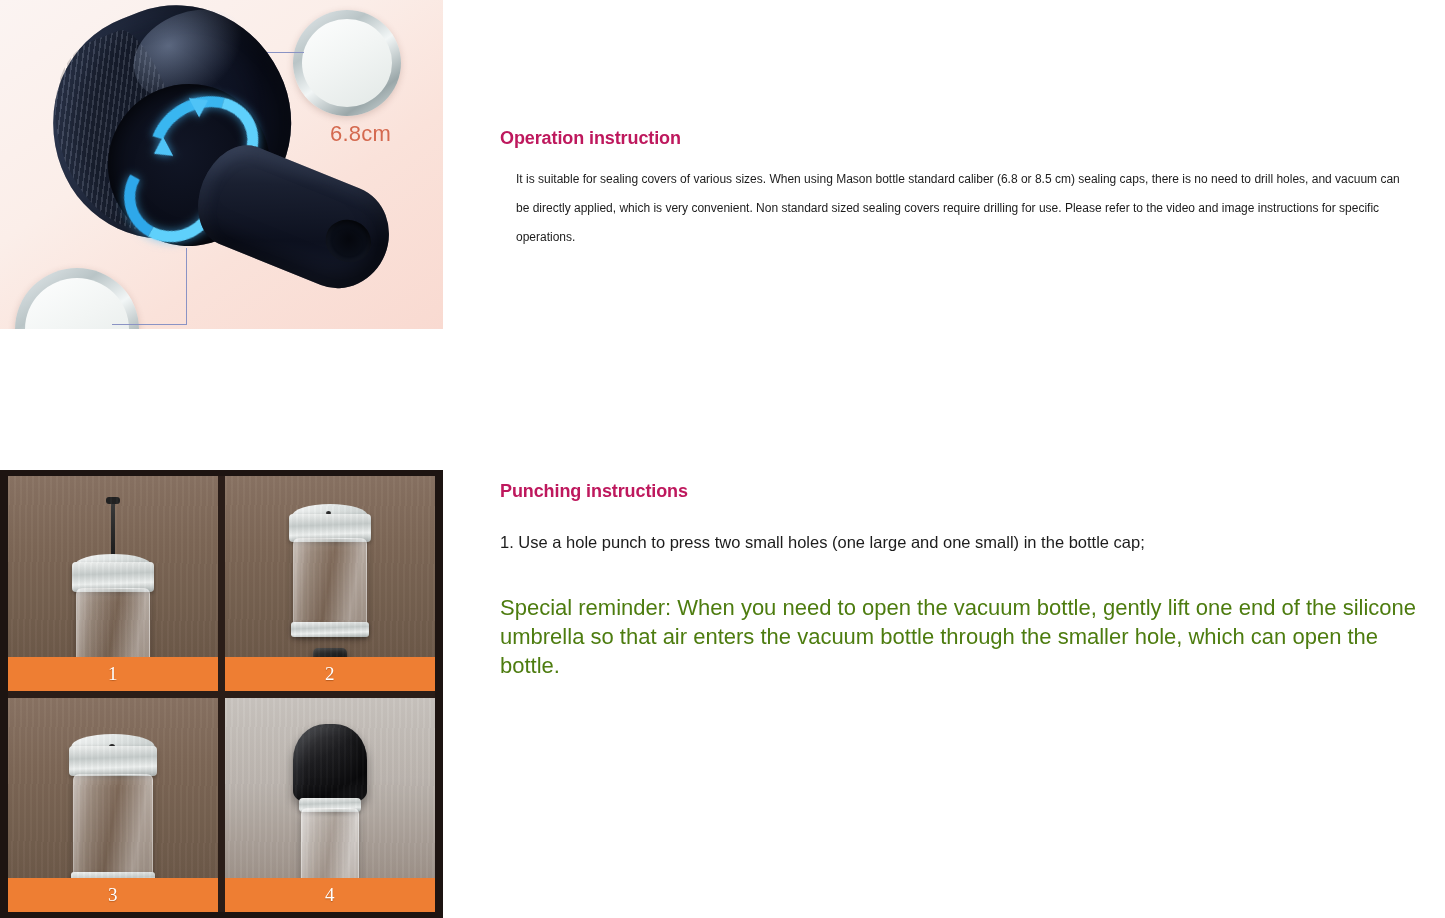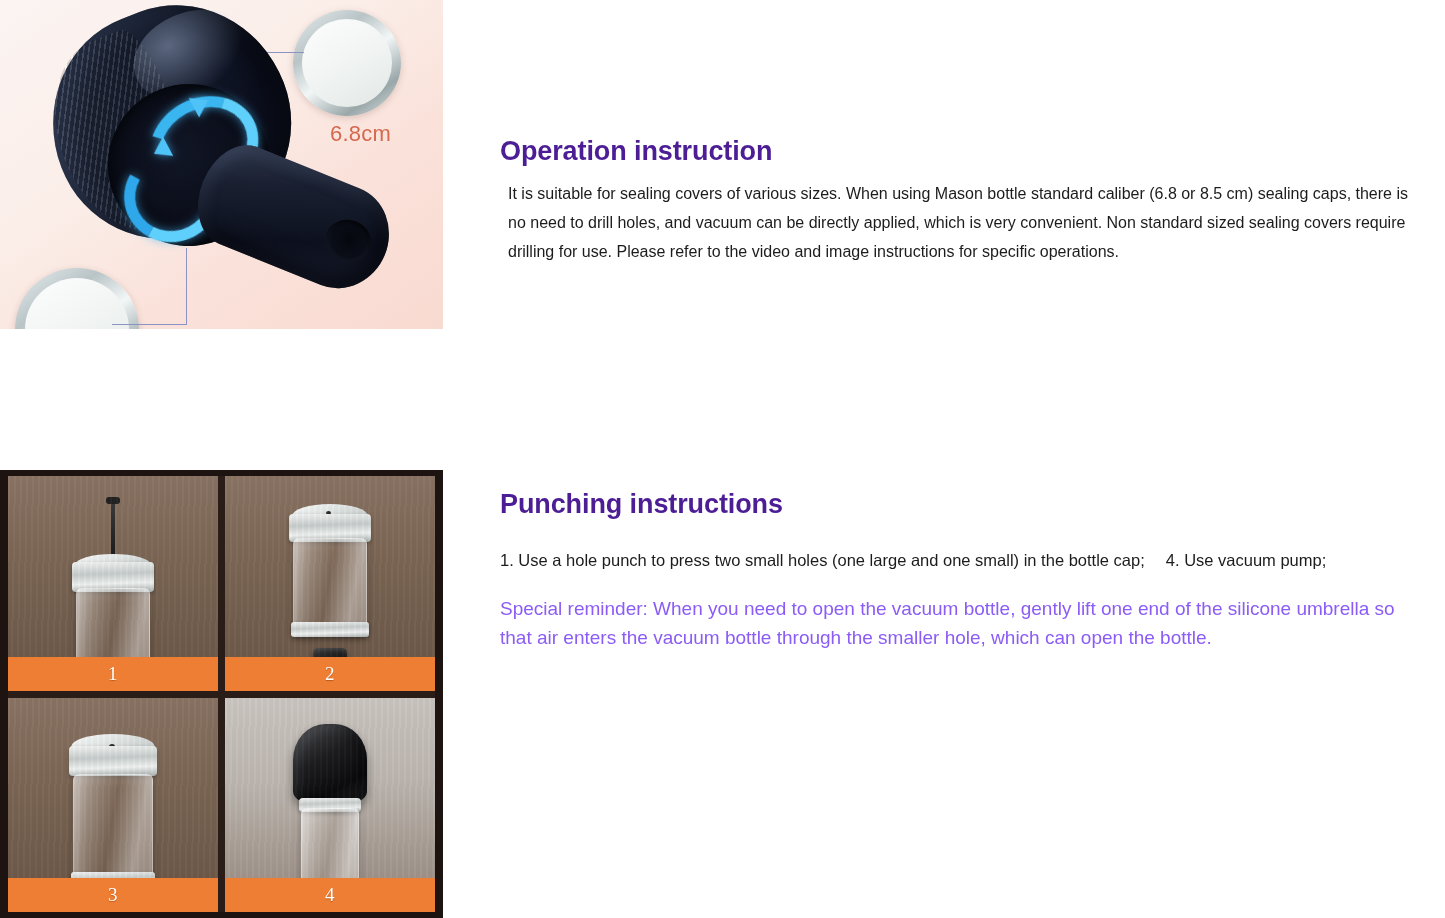--- a/index.html
+++ b/index.html
@@ -209,31 +209,31 @@
     box-shadow: inset -7px -5px 16px rgba(0,0,0,.6), inset 5px 4px 12px rgba(200,210,230,.12),
                 0 5px 10px rgba(0,0,0,.4);
   }
   .dot { position:absolute; border-radius:50%; background:#2b2b2b; }
 
   
   .text-col { position:absolute; left:500px; top:0; width:930px; height:918px; }
   .sec-op  { position:absolute; top:128px; left:0; width:928px; }
   .sec-pu  { position:absolute; top:481px; left:0; width:928px; }
   h2.h {
-    margin:8px 0 12px 0; padding:0;
-    font-size:27px; font-weight:bold; color:#4c1d95;
+    margin:0 0 12px 0; padding:0;
+    font-size:18px; font-weight:bold; color:#be185d;
     letter-spacing:-.1px;
   }
   p.body {
-    margin:8px; padding:0;
-    font-size:16px; line-height:29px; color:#1c1c1c;
+    margin:16px; padding:0;
+    font-size:12px; line-height:29px; color:#1c1c1c;
   }
   p.step { margin:0; padding:0; font-size:16.5px; line-height:29px; color:#1c1c1c; }
   .step-list { margin-top:26px; display:flex; gap:21px; }
-  .reminder { margin-top:19px; font-size:19px; line-height:29px; color:#8b5cf6; }
+  .reminder { margin-top:36px; font-size:22px; line-height:29px; color:#4d7c0f; }
 </style>
 </head>
 <body>
 
 <div class="page">
 
   <div class="fig-diagram">
     <div class="pump-wrap">
 
       <div class="lid lid-outer lid-68">
@@ -340,19 +340,18 @@
 
     <section class="sec-op">
       <h2 class="h">Operation instruction</h2>
       <p class="body">It is suitable for sealing covers of various sizes. When using Mason bottle standard caliber (6.8 or 8.5 cm) sealing caps, there is no need to drill holes, and vacuum can be directly applied, which is very convenient. Non standard sized sealing covers require drilling for use. Please refer to the video and image instructions for specific operations.</p>
     </section>
 
     <section class="sec-pu">
       <h2 class="h">Punching instructions</h2>
       <div class="step-list">
         <p class="step">1. Use a hole punch to press two small holes (one large and one small) in the bottle cap;</p>
-        <p class="step">4. Use vacuum pump;</p>
       </div>
       <p class="reminder">Special reminder: When you need to open the vacuum bottle, gently lift one end of the silicone umbrella so that air enters the vacuum bottle through the smaller hole, which can open the bottle.</p>
     </section>
 
   </div>
 </div>
 
 </body></html>

